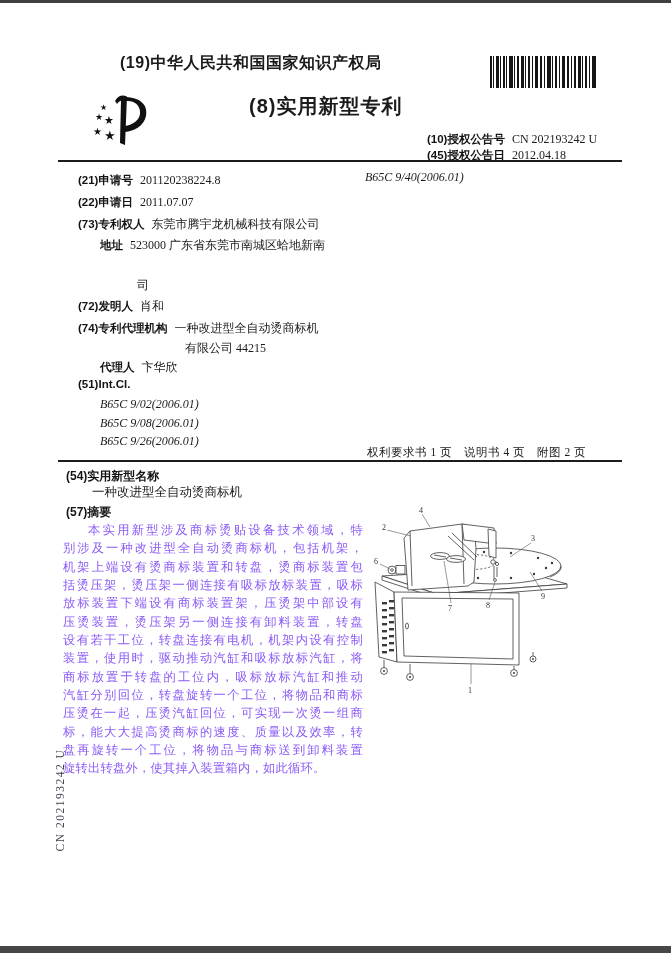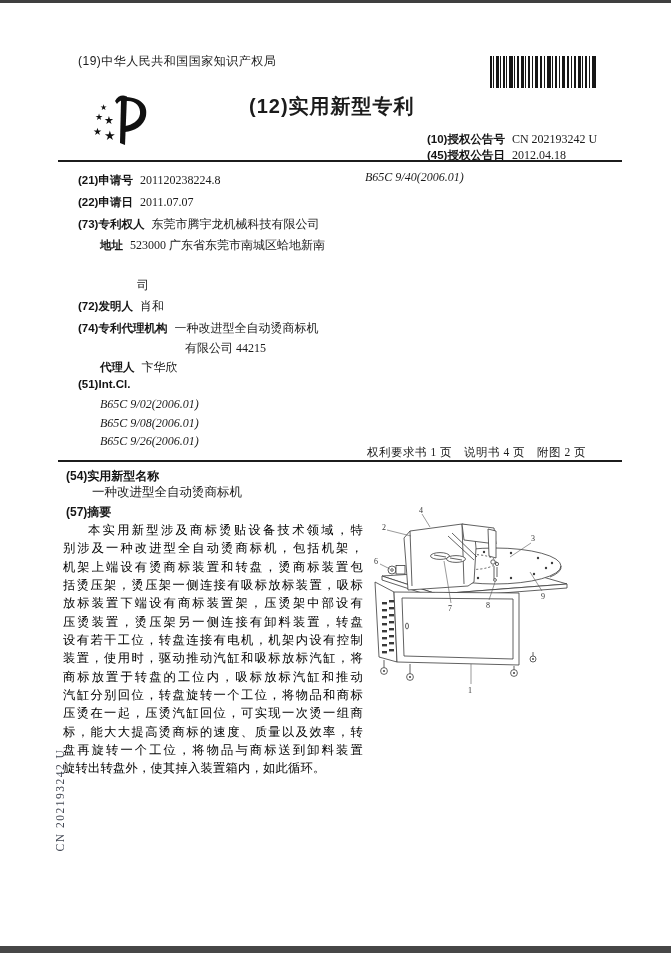--- a/index.html
+++ b/index.html
@@ -10,26 +10,26 @@
     font-family:"Liberation Serif", serif;
   }
   .abs { position:absolute; }
   .edge { background:#3f3f3f; }
   
   .lbl  { font-family:"Liberation Sans", sans-serif; font-weight:700; font-size:11.5px; color:#141414; }
   .val  { font-family:"Liberation Serif", serif; font-size:12px; color:#1b1b1b; }
   .ital { font-style:italic; font-family:"Liberation Serif", serif; font-size:12px; }
   .row  { white-space:nowrap; line-height:17px; }
   .row .val { margin-left:7px; }
-  .office { font-family:"Liberation Sans", sans-serif; font-weight:400; font-size:12px; letter-spacing:0.5px; }
+  .office { font-family:"Liberation Sans", sans-serif; font-weight:700; font-size:16px; letter-spacing:0.5px;margin-left:42px; }
   .doctitle { font-family:"Liberation Sans", sans-serif; font-weight:700; font-size:20px; letter-spacing:1px; }
   .rule { background:#1c1c1c; height:2px; }
   .abstract-line {
     left:63px; width:300px; font-size:12.3px; line-height:18px;
-    text-align:justify; text-align-last:justify; letter-spacing:0.2px; color:#000000;
+    text-align:justify; text-align-last:justify; letter-spacing:0.2px; color:#8b5cf6;
   }
   .abstract-line.first { padding-left:25px; }
   .abstract-line.last  { text-align-last:left; }
   .vertical-no {
     font-size:11.5px; letter-spacing:1.5px; color:#3f4450;
     transform:rotate(-90deg); transform-origin:center;
     width:110px; height:14px; text-align:center; white-space:nowrap;
   }
   svg text { font-family:"Liberation Serif", serif; }
 </style>
@@ -87,21 +87,21 @@
         <path d="M23,9 Q27,2 34,4 L33,9 Q28,7 25,12 Z"></path>
         <text x="8" y="18" font-size="8" fill="#111">★</text>
         <text x="3" y="28" font-size="9" fill="#111">★</text>
         <text x="12" y="32" font-size="11" fill="#111">★</text>
         <text x="1" y="43" font-size="10" fill="#111">★</text>
         <text x="12" y="48" font-size="13" fill="#111">★</text>
       </g>
     </svg>
   </div>
 
-  <div class="abs doctitle" style="left:249px;top:93px;">(12)实用新型专利</div>
+  <div class="abs doctitle" style="left:249px;top:93px;">(8)实用新型专利</div>
 
   <div class="abs row" style="left:427px;top:129px;">
     <span class="lbl">(10)授权公告号</span><span class="val">CN 202193242 U</span>
   </div>
   <div class="abs row" style="left:427px;top:145px;">
     <span class="lbl">(45)授权公告日</span><span class="val">2012.04.18</span>
   </div>
 
   <div class="abs rule" style="left:58px;top:160px;width:564px;"></div>
 

